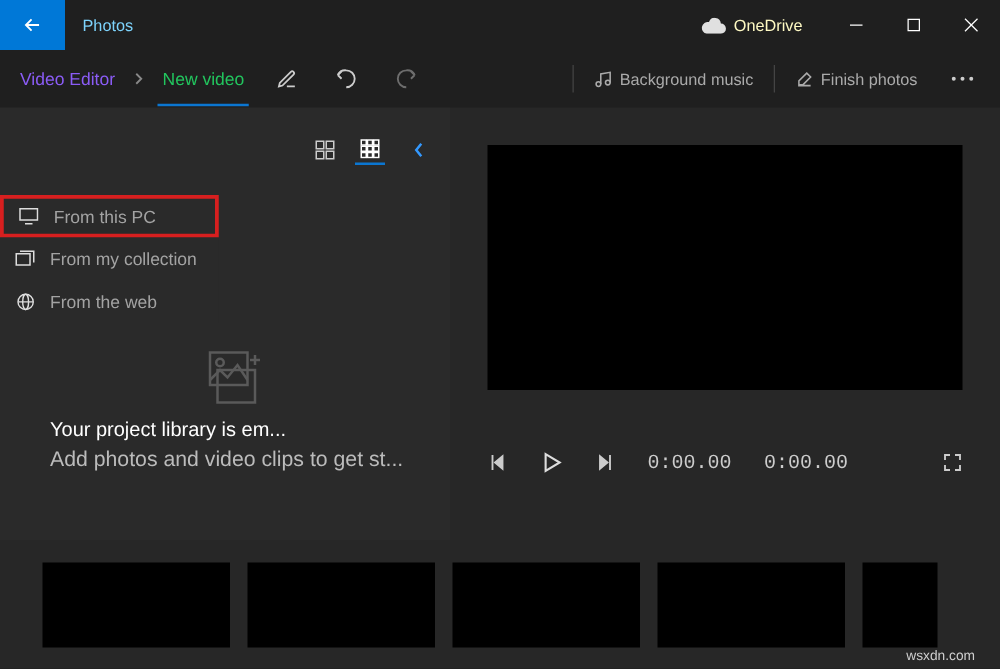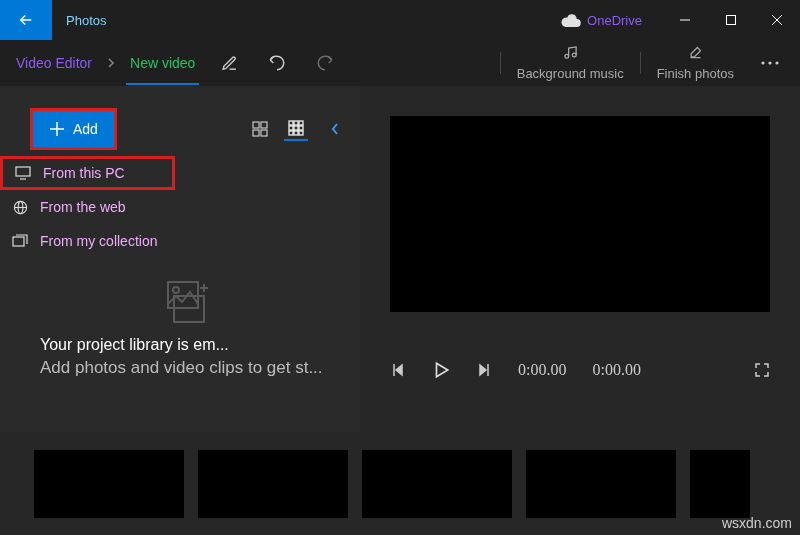--- a/index.html
+++ b/index.html
@@ -34,21 +34,21 @@
     margin-left: 14px;
     font-size: 13px;
     color: #7dd3fc;
   }
   .title-spacer { flex: 1; }
   .onedrive {
     display: flex;
     align-items: center;
     gap: 6px;
     font-size: 13px;
-    color: #8b5cf6;
+    color: #fef9c3;
     margin-right: 20px;
   }
   .onedrive-icon {
     width: 20px;
     height: 13px;
   }
   .window-controls {
     display: flex;
   }
   .win-btn {
@@ -95,21 +95,20 @@
     color: #aaa;
   }
   .toolbar-spacer { flex: 1; }
   .tool-text {
     color: #aaa;
     font-size: 13px;
     padding: 0 8px;
     display: flex;
     align-items: center;
     gap: 6px;
-    flex-direction: column;
   }
   .toolbar .divider {
     width: 1px; height: 22px; background: #444;
   }
 
   
   .content {
     display: flex;
     height: 346px;
   }
@@ -156,21 +155,21 @@
     width: 175px;
     background: transparent;
   }
   .menu-item {
     height: 34px;
     display: flex;
     align-items: center;
     gap: 10px;
     padding: 0 10px;
     font-size: 14px;
-    color: #f0abfc;
+    color: #a3a3a3;
     background: #2a2a2a;
   }
   .menu-item:first-child { border: 3px solid #d71f1f; }
   .menu-icon { width: 20px; display: flex; justify-content: center; }
 
   .empty-lib {
     position: absolute;
     left: 40px; right: 20px;
     top: 250px;
   }
@@ -212,21 +211,21 @@
   .play-controls {
     height: 60px;
     display: flex;
     align-items: center;
     justify-content: center;
     gap: 26px;
     color: #ccc;
     font-size: 15px;
     margin-top: 28px;
   }
-  .time { font-family: Liberation Serif, serif; font-size: 16px; text-align: right; }
+  .time { font-family: Liberation Mono, monospace; font-size: 16px; text-align: right; }
   .play-spacer { flex: 1; }
   .fullscreen-btn { margin-left: auto; }
 
   
   .storyboard {
     height: 103px;
     background: #272727;
     display: flex;
     align-items: center;
     gap: 14px;
@@ -235,22 +234,22 @@
   .clip {
     width: 150px;
     height: 68px;
     background: #000;
   }
   .clip:last-child { width: 60px; }
 
   .watermark {
     position: absolute;
     bottom: 4px;
-    right: 8px;
-    font-size: 14px;
+    right: 20px;
+    font-size: 11px;
     color: #cfcfcf;
   }
 
   svg { display: block; }
 </style>
 </head>
 <body>
 
 <div class="titlebar">
   <div class="back-button">
@@ -342,31 +341,20 @@
         <circle cx="9" cy="2" r="1.6"></circle>
         <circle cx="16" cy="2" r="1.6"></circle>
       </svg>
   </div>
 </div>
 
 <div class="content">
 
   <div class="left-pane">
     <div class="left-top">
-      <div class="add-wrapper">
-        <div class="add-button">
-          <span>
-            <svg width="16" height="16" viewBox="0 0 16 16" stroke="#fff" stroke-width="1.5">
-                <line x1="8" y1="1" x2="8" y2="15"></line>
-                <line x1="1" y1="8" x2="15" y2="8"></line>
-              </svg>
-          </span>
-          <span>Add</span>
-        </div>
-      </div>
       <div class="left-top-spacer"></div>
       <div class="view-toggle">
         <div class="view-btn">
           <svg width="16" height="16" viewBox="0 0 16 16" stroke="#ccc" stroke-width="1.2" fill="none">
               <rect x="1" y="1" width="6" height="6"></rect>
               <rect x="9" y="1" width="6" height="6"></rect>
               <rect x="1" y="9" width="6" height="6"></rect>
               <rect x="9" y="9" width="6" height="6"></rect>
             </svg>
         </div>
@@ -396,36 +384,36 @@
         <span class="menu-icon">
           <svg width="16" height="14" viewBox="0 0 16 14" fill="none" stroke="#ddd" stroke-width="1.2">
               <rect x="1" y="1" width="14" height="9"></rect>
               <line x1="5" y1="13" x2="11" y2="13"></line>
             </svg>
         </span>
         <span>From this PC</span>
       </div>
       <div class="menu-item">
         <span class="menu-icon">
+          <svg width="16" height="14" viewBox="0 0 16 14" fill="none" stroke="#ddd" stroke-width="1.2">
+              <rect x="1" y="3" width="11" height="9"></rect>
+              <path d="M4 1h11v9"></path>
+            </svg>
+        </span>
+        <span>From my collection</span>
+      </div>
+      <div class="menu-item">
+        <span class="menu-icon">
           <svg width="15" height="15" viewBox="0 0 16 16" fill="none" stroke="#ddd" stroke-width="1.2">
               <circle cx="8" cy="8" r="6.5"></circle>
               <ellipse cx="8" cy="8" rx="2.5" ry="6.5"></ellipse>
               <line x1="1.5" y1="8" x2="14.5" y2="8"></line>
             </svg>
         </span>
         <span>From the web</span>
-      </div>
-      <div class="menu-item">
-        <span class="menu-icon">
-          <svg width="16" height="14" viewBox="0 0 16 14" fill="none" stroke="#ddd" stroke-width="1.2">
-              <rect x="1" y="3" width="11" height="9"></rect>
-              <path d="M4 1h11v9"></path>
-            </svg>
-        </span>
-        <span>From my collection</span>
       </div>
     </div>
 
     <div class="empty-lib">
       <div class="lib-icon">
         <svg width="50" height="46" viewBox="0 0 50 46" fill="none" stroke="#5a5a5a" stroke-width="2">
           <rect x="8" y="4" width="30" height="26"></rect>
           <circle cx="16" cy="12" r="3"></circle>
           <path d="M8 26l8-8 6 6 8-10 8 12"></path>
           <rect x="14" y="18" width="30" height="26"></rect>

